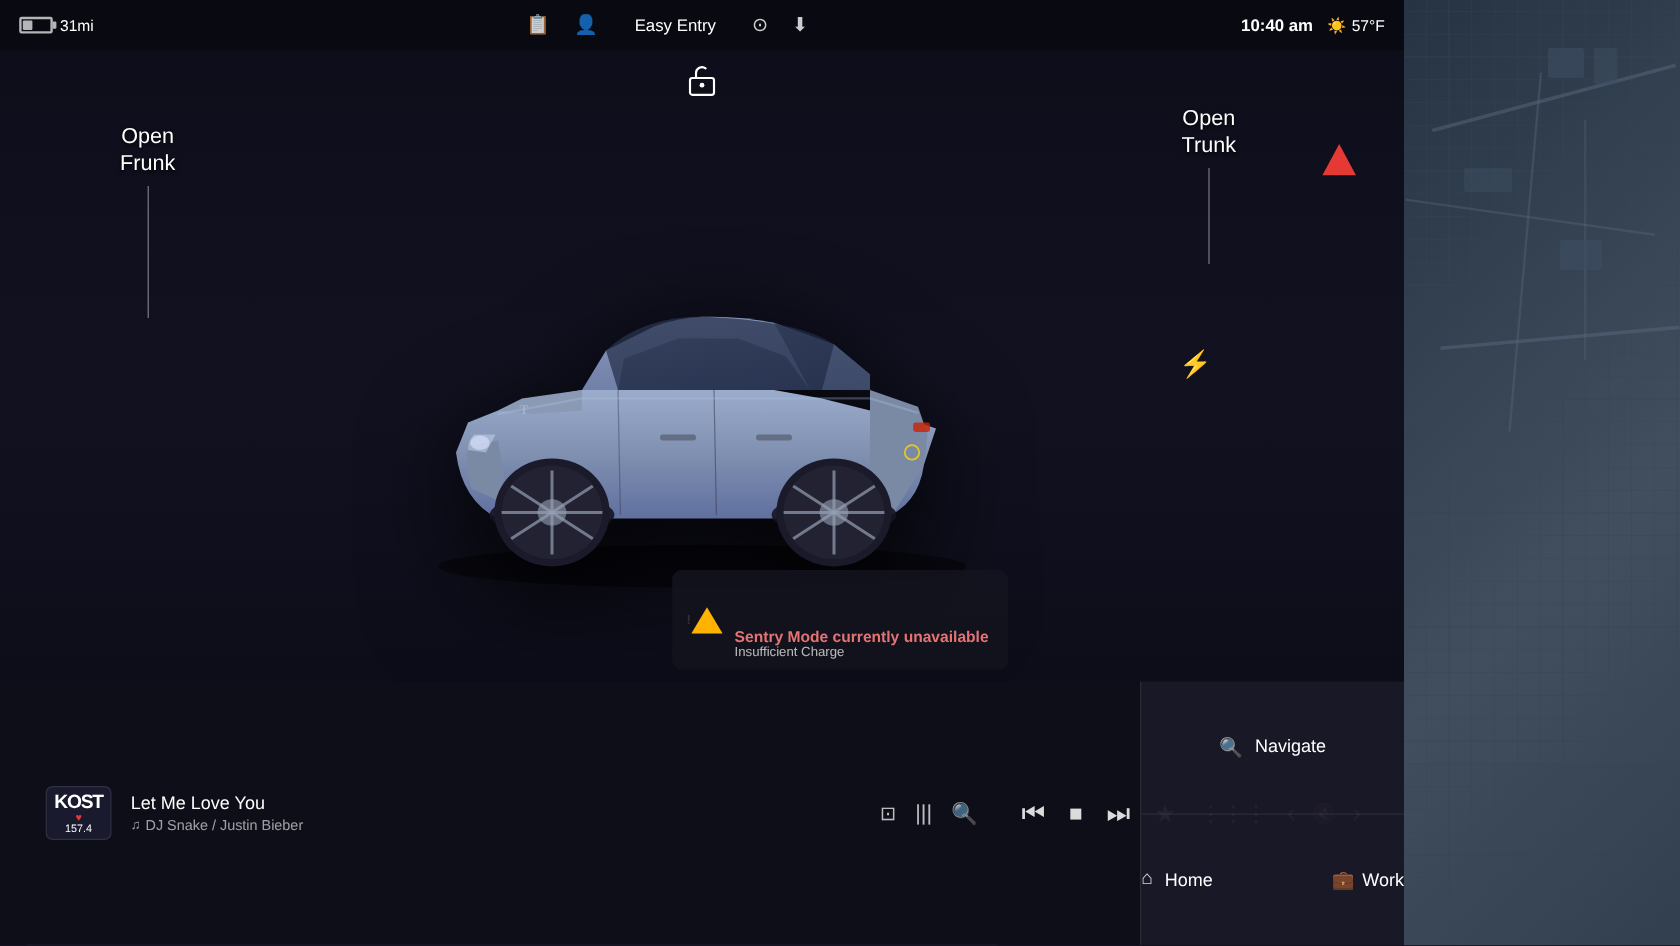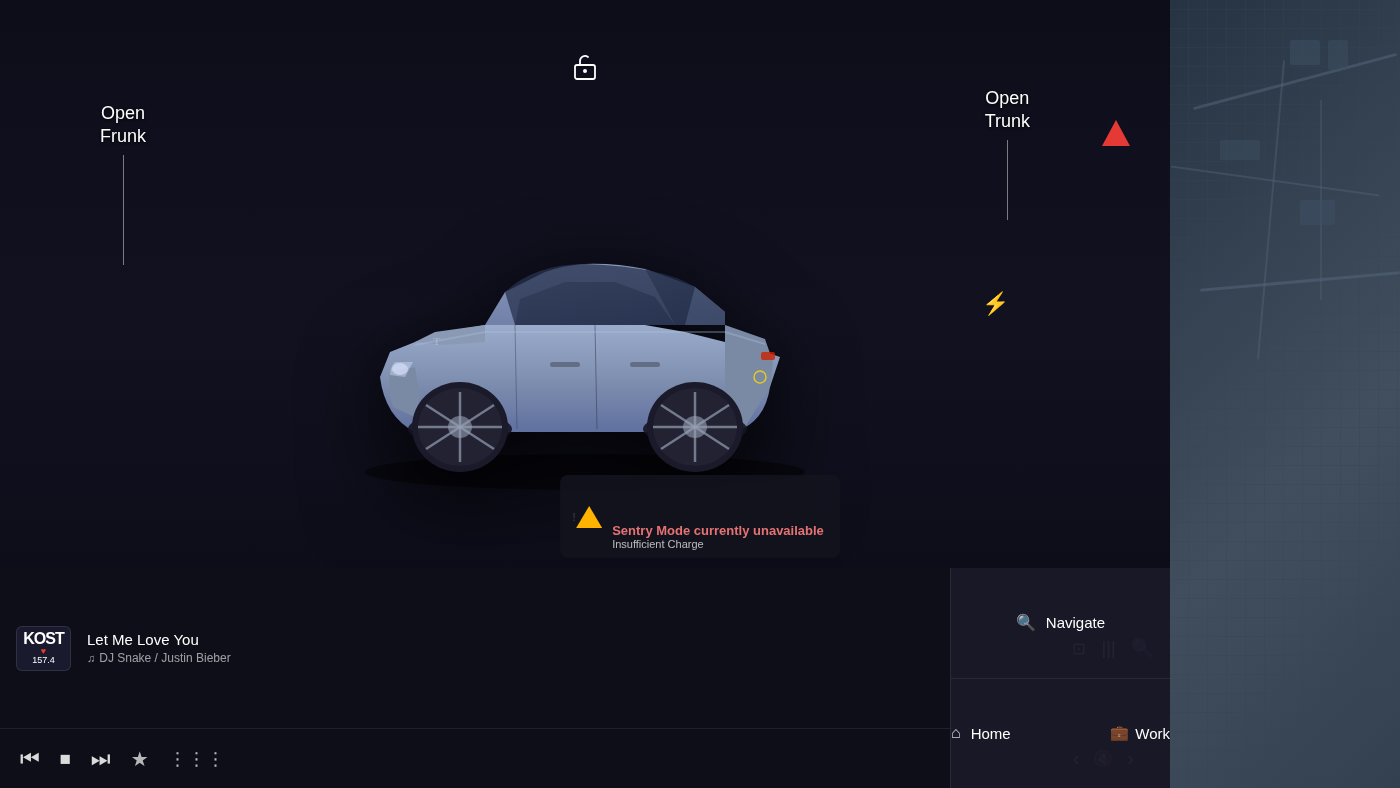--- a/index.html
+++ b/index.html
@@ -180,21 +180,22 @@
 
     
     .bottom-bar {
       position: absolute;
       bottom: 0;
       left: 0;
       right: 230px;
       height: 220px;
       background: rgba(15,15,25,0.95);
       display: flex;
-      flex-direction: column;
+      flex-direction: row;
+      padding-left: 22px;
     }
 
     
     .music-area {
       flex: 1;
       display: flex;
       align-items: center;
       padding: 10px 16px;
       border-bottom: 1px solid rgba(255,255,255,0.08);
       gap: 16px;
@@ -344,20 +345,52 @@
     <div style="position:absolute;top:40px;left:120px;width:30px;height:25px;background:rgba(70,90,110,0.6);border-radius:2px;"></div>
     <div style="position:absolute;top:40px;left:158px;width:20px;height:30px;background:rgba(70,90,110,0.5);border-radius:2px;"></div>
     <div style="position:absolute;top:140px;left:50px;width:40px;height:20px;background:rgba(70,90,110,0.5);border-radius:2px;"></div>
     <div style="position:absolute;top:200px;left:130px;width:35px;height:25px;background:rgba(70,90,110,0.6);border-radius:2px;"></div>
   </div>
 
   <div class="nav-arrow">
     <div style="width:0;height:0;border-left:14px solid transparent;border-right:14px solid transparent;border-bottom:26px solid #e53935;"></div>
   </div>
 
+  <div class="status-bar">
+
+    <div class="battery-indicator">
+      <div class="battery-icon">
+        <div class="battery-fill"></div>
+      </div>
+      <span>31mi</span>
+    </div>
+
+    <div class="status-center">
+
+      <span class="status-icon">📋</span>
+
+      <span class="status-icon">👤</span>
+
+      <div class="easy-entry-btn">
+        <span>Easy Entry</span>
+      </div>
+
+      <span class="status-icon">⊙</span>
+
+      <span class="status-icon">⬇</span>
+    </div>
+
+    <div class="status-right">
+      <span class="time">10:40 am</span>
+      <div class="weather">
+        <span>☀️</span>
+        <span>57°F</span>
+      </div>
+    </div>
+  </div>
 
   <div class="car-area">
 
     <div style="position:absolute;top:60px;left:100px;text-align:center;">
       <div class="label-text">
         <span>Open</span><br>
         <span>Frunk</span>
       </div>
 
       <div style="width:1px;height:110px;background:rgba(255,255,255,0.45);margin:6px auto 0;"></div>

